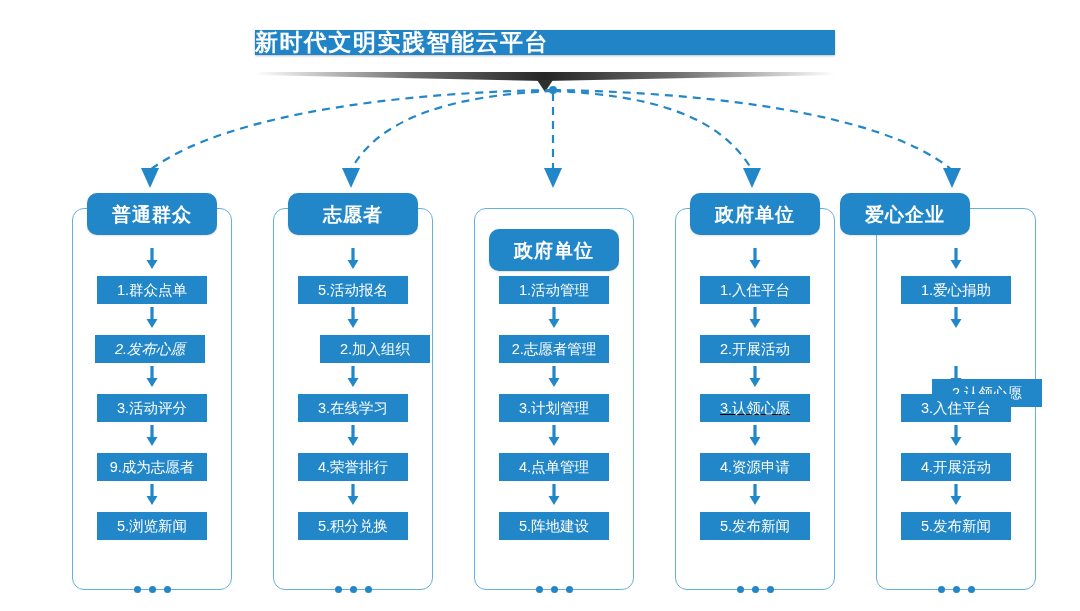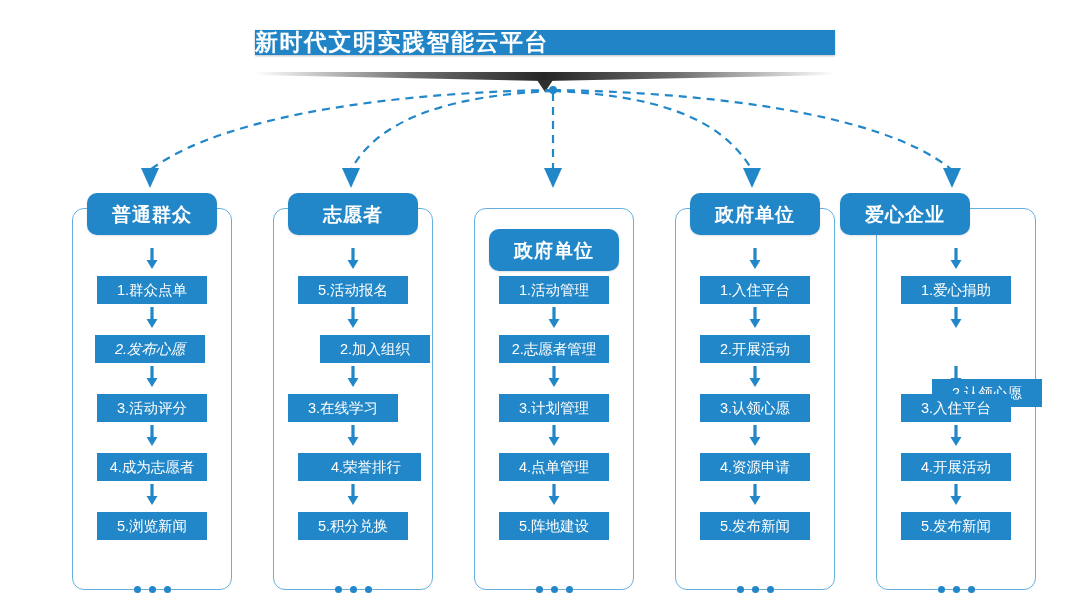--- a/index.html
+++ b/index.html
@@ -129,21 +129,21 @@
           <polygon points="1.5,12 12.5,12 7,21" fill="#2287c8"></polygon>
         </svg></div>
       <div class="item" style="left: 97px; top: 394px;">
         <span>3.活动评分</span>
       </div>
       <div class="darrow" style="left: 145px; top: 425px;"><svg viewBox="0 0 14 22" width="14" height="22">
           <rect x="5.4" y="0" width="3.2" height="13" fill="#2287c8"></rect>
           <polygon points="1.5,12 12.5,12 7,21" fill="#2287c8"></polygon>
         </svg></div>
       <div class="item" style="left: 97px; top: 453px;">
-        <span>4.成为志愿者</span>
+        <span>9.成为志愿者</span>
       </div>
       <div class="darrow" style="left: 145px; top: 484px;"><svg viewBox="0 0 14 22" width="14" height="22">
           <rect x="5.4" y="0" width="3.2" height="13" fill="#2287c8"></rect>
           <polygon points="1.5,12 12.5,12 7,21" fill="#2287c8"></polygon>
         </svg></div>
       <div class="item" style="left: 97px; top: 512px;">
         <span>5.浏览新闻</span>
       </div>
       <div class="dots" title="..." style="left: 97px; top: 582px;">
         <i></i>
@@ -165,28 +165,28 @@
           <rect x="5.4" y="0" width="3.2" height="13" fill="#2287c8"></rect>
           <polygon points="1.5,12 12.5,12 7,21" fill="#2287c8"></polygon>
         </svg></div>
       <div class="item" style="left: 298px; top: 335px; margin-left: 22px;">
         <span>2.加入组织</span>
       </div>
       <div class="darrow" style="left: 346px; top: 366px;"><svg viewBox="0 0 14 22" width="14" height="22">
           <rect x="5.4" y="0" width="3.2" height="13" fill="#2287c8"></rect>
           <polygon points="1.5,12 12.5,12 7,21" fill="#2287c8"></polygon>
         </svg></div>
-      <div class="item" style="left: 288px; top: 394px; align-items: center;">
+      <div class="item" style="left: 298px; top: 394px; align-items: center;">
         <span>3.在线学习</span>
       </div>
       <div class="darrow" style="left: 346px; top: 425px;"><svg viewBox="0 0 14 22" width="14" height="22">
           <rect x="5.4" y="0" width="3.2" height="13" fill="#2287c8"></rect>
           <polygon points="1.5,12 12.5,12 7,21" fill="#2287c8"></polygon>
         </svg></div>
-      <div class="item" style="left: 298px; top: 453px; padding-left: 13px;">
+      <div class="item" style="left: 298px; top: 453px;">
         <span>4.荣誉排行</span>
       </div>
       <div class="darrow" style="left: 346px; top: 484px;"><svg viewBox="0 0 14 22" width="14" height="22">
           <rect x="5.4" y="0" width="3.2" height="13" fill="#2287c8"></rect>
           <polygon points="1.5,12 12.5,12 7,21" fill="#2287c8"></polygon>
         </svg></div>
       <div class="item" style="left: 298px; top: 512px;">
         <span>5.积分兑换</span>
       </div>
       <div class="dots" title="..." style="left: 298px; top: 582px;">
@@ -253,21 +253,21 @@
           <rect x="5.4" y="0" width="3.2" height="13" fill="#2287c8"></rect>
           <polygon points="1.5,12 12.5,12 7,21" fill="#2287c8"></polygon>
         </svg></div>
       <div class="item" style="left: 700px; top: 335px;">
         <span>2.开展活动</span>
       </div>
       <div class="darrow" style="left: 748px; top: 366px;"><svg viewBox="0 0 14 22" width="14" height="22">
           <rect x="5.4" y="0" width="3.2" height="13" fill="#2287c8"></rect>
           <polygon points="1.5,12 12.5,12 7,21" fill="#2287c8"></polygon>
         </svg></div>
-      <div class="item" style="left: 700px; top: 394px;">
+      <div class="item" style="left: 700px; top: 394px; text-decoration: underline;">
         <span>3.认领心愿</span>
       </div>
       <div class="darrow" style="left: 748px; top: 425px;"><svg viewBox="0 0 14 22" width="14" height="22">
           <rect x="5.4" y="0" width="3.2" height="13" fill="#2287c8"></rect>
           <polygon points="1.5,12 12.5,12 7,21" fill="#2287c8"></polygon>
         </svg></div>
       <div class="item" style="left: 700px; top: 453px;">
         <span>4.资源申请</span>
       </div>
       <div class="darrow" style="left: 748px; top: 484px;"><svg viewBox="0 0 14 22" width="14" height="22">

